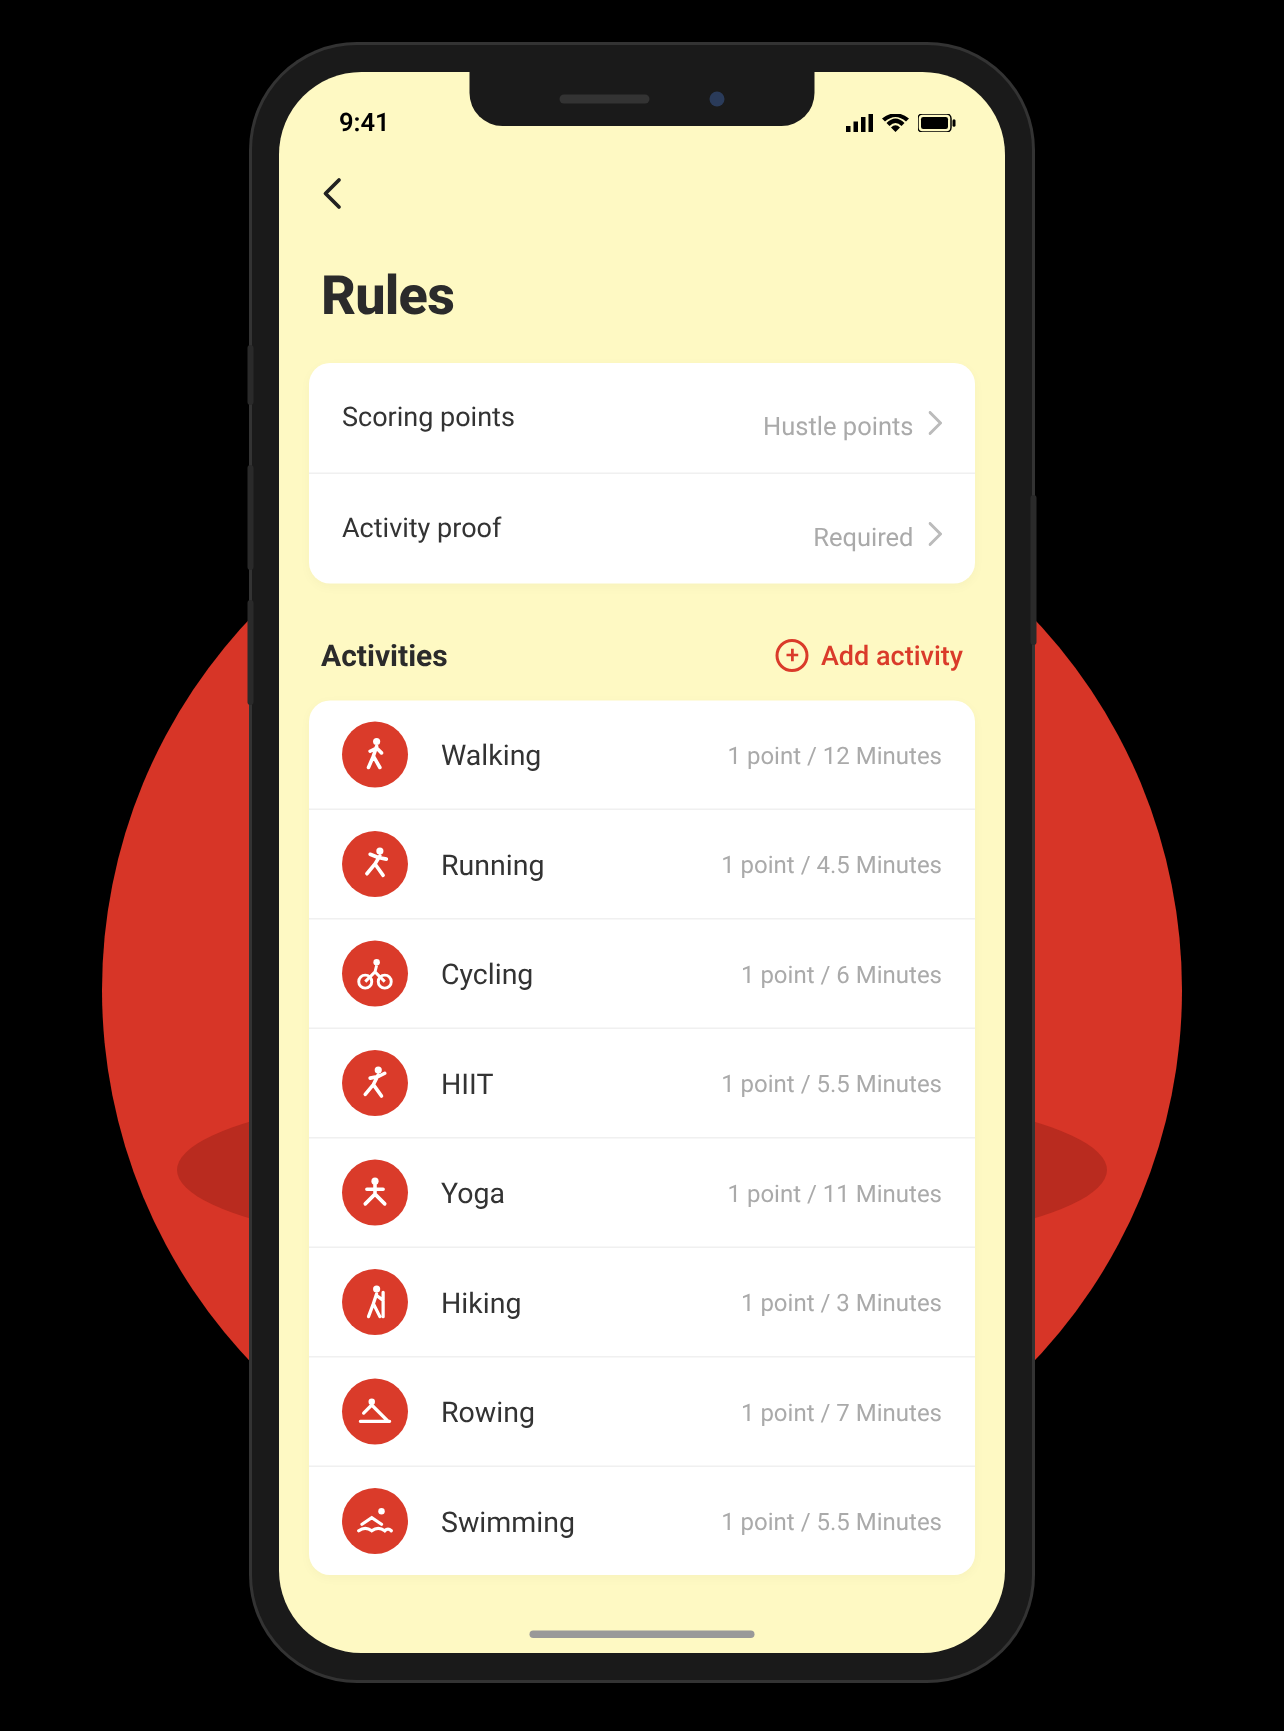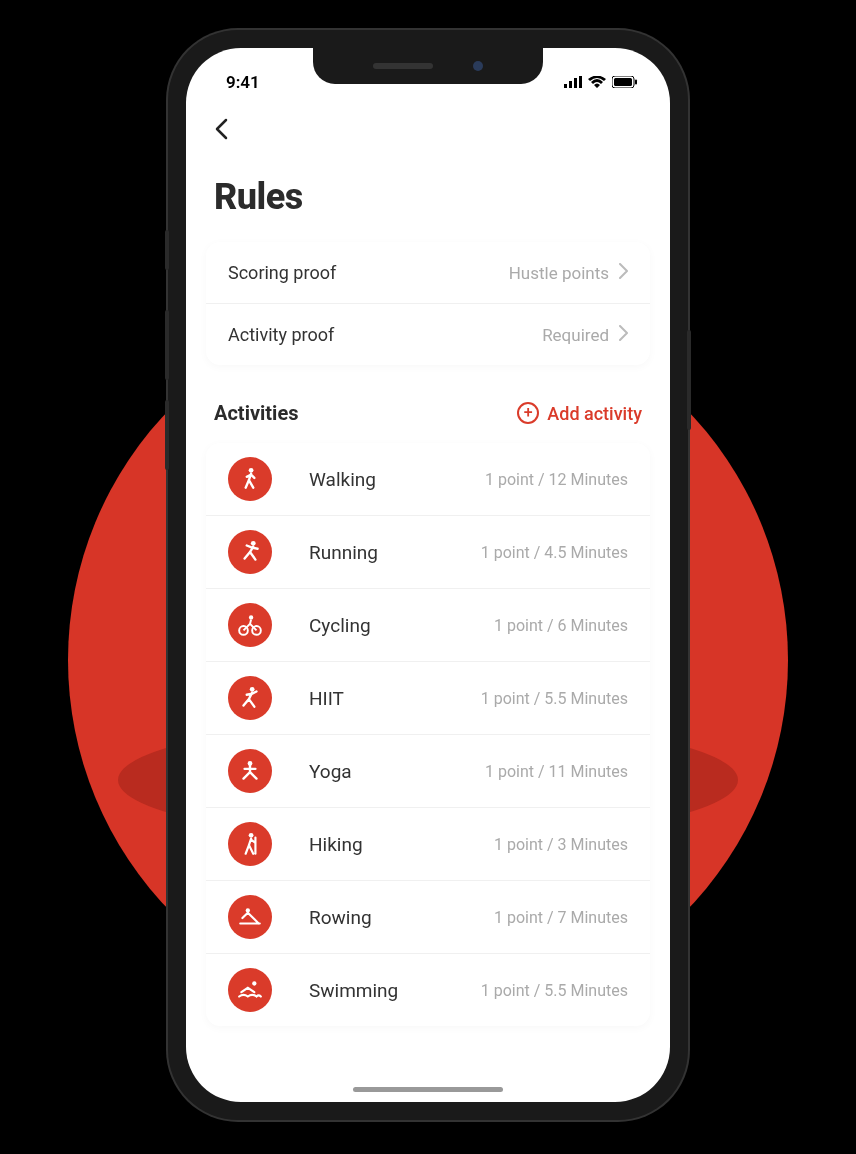--- a/index.html
+++ b/index.html
@@ -41,21 +41,21 @@
     top: 30px;
     background: #1a1a1a;
     border-radius: 70px;
     padding: 18px;
     z-index: 2;
     box-shadow: 0 0 0 2px #333;
   }
   .phone-inner {
     width: 100%;
     height: 100%;
-    background: #ffffff;
+    background: #fef9c3;
     border-radius: 55px;
     overflow: hidden;
     position: relative;
   }
   .notch {
     position: absolute;
     top: 0;
     left: 50%;
     transform: translateX(-50%);
     width: 230px;
@@ -135,20 +135,21 @@
   .settings-row:last-child { border-bottom: none; }
   .row-label {
     font-size: 18px;
     color: #333;
     font-weight: 400;
   }
   .row-right {
     display: flex;
     align-items: center;
     gap: 10px;
+    margin-top: 12px;
   }
   .row-value {
     font-size: 17px;
     color: #aaa;
   }
   .chevron {
     color: #bbb;
     font-size: 18px;
   }
   .section-header {
@@ -180,21 +181,21 @@
     align-items: center;
     justify-content: center;
     font-size: 16px;
     line-height: 1;
   }
   .activity-row {
     display: flex;
     align-items: center;
     padding: 14px 22px;
     border-bottom: 1px solid #f0f0f0;
-    gap: 37px;
+    gap: 22px;
     cursor: pointer;
   }
   .activity-row:last-child { border-bottom: none; }
   .activity-icon {
     width: 44px;
     height: 44px;
     background: #da3b2a;
     border-radius: 50%;
     flex-shrink: 0;
     display: flex;
@@ -283,21 +284,21 @@
           <svg width="14" height="22" viewBox="0 0 14 22">
               <path d="M12 2 L3 11 L12 20" stroke="#222" stroke-width="2.5" fill="none" stroke-linecap="round" stroke-linejoin="round"></path>
             </svg>
         </span>
       </div>
 
       <h1 class="page-title">Rules</h1>
 
       <div class="card" id="settings-card">
           <div class="settings-row">
-            <span class="row-label">Scoring proof</span>
+            <span class="row-label">Scoring points</span>
             <div class="row-right">
               <span class="row-value">Hustle points</span>
               <span class="chevron"><svg width="9" height="16" viewBox="0 0 9 16">
                   <path d="M1 1 L8 8 L1 15" stroke="#bbb" stroke-width="2" fill="none" stroke-linecap="round" stroke-linejoin="round"></path>
                 </svg></span>
             </div>
           </div>
           <div class="settings-row">
             <span class="row-label">Activity proof</span>
             <div class="row-right">

